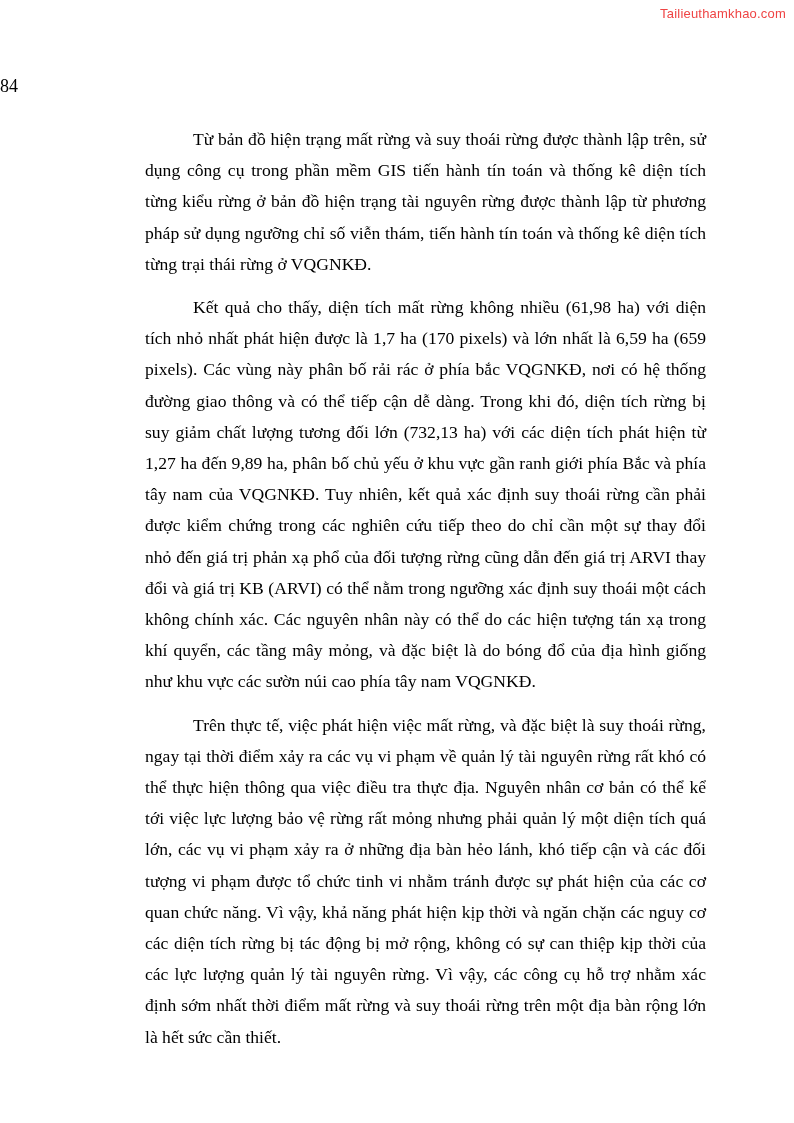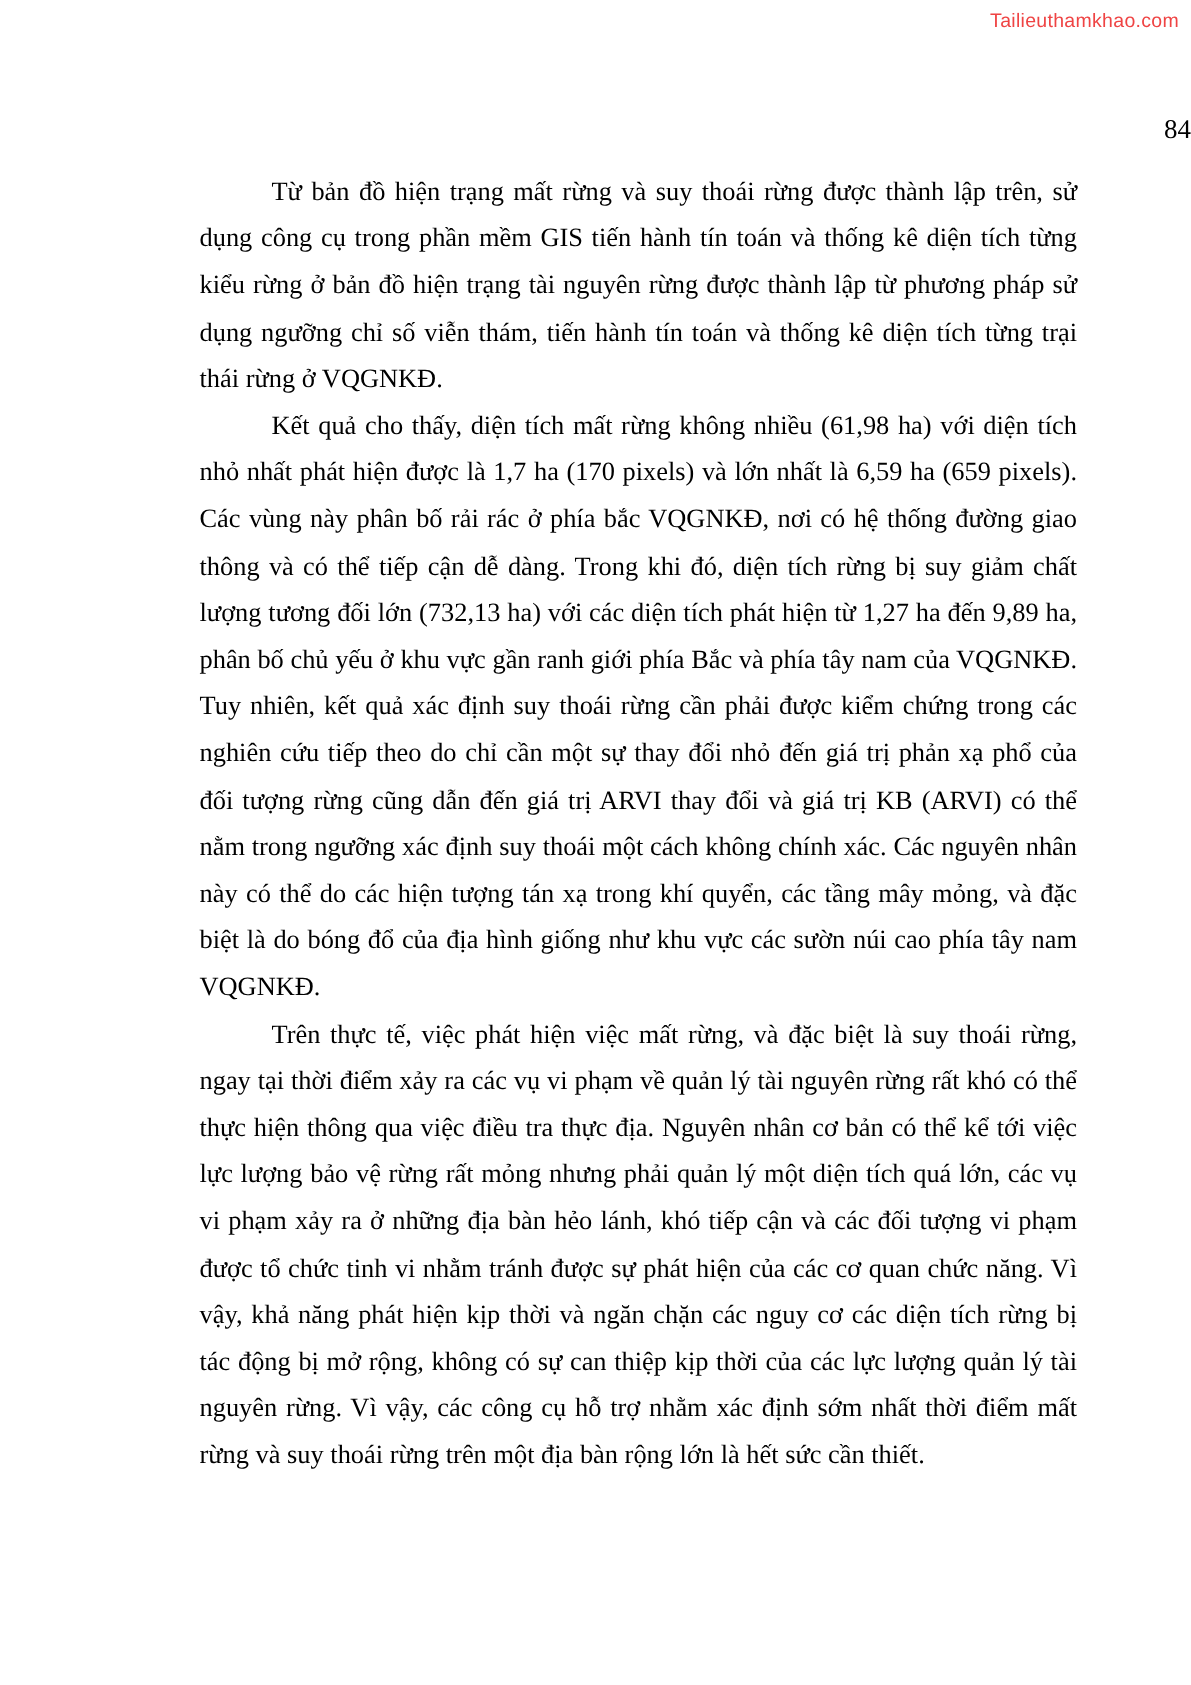--- a/index.html
+++ b/index.html
@@ -3,30 +3,30 @@
   <meta charset="utf-8">
   <style>
     html, body { margin: 0; padding: 0; background: #ffffff; }
     body { width: 794px; height: 1123px; position: relative; overflow: hidden; }
     .watermark {
       position: absolute; top: 6px; right: 8px;
       font-family: "Liberation Sans", sans-serif; font-size: 13px;
       color: #ef4444; letter-spacing: 0.2px;
     }
     .page-number {
-      position: absolute; top: 76px; left: 0; width: 794px; text-align: right;
+      position: absolute; top: 76px; left: 0; width: 794px; text-align: left;
       font-family: "Liberation Serif", serif; font-size: 18px; color: #000;
     }
     .body-text {
       position: absolute; top: 112px; left: 133px; width: 585px;
       font-family: "Liberation Serif", serif; font-size: 17.6px; color: #000;
       line-height: 31.2px;
     }
     .body-text p {
-      margin: 0; text-align: justify; text-indent: 48px;
+      margin: 12px; text-align: justify; text-indent: 48px;
     }
   </style>
 </head>
 <body>
 
 <div class="watermark">Tailieuthamkhao.com</div>
 
 <div class="page-number">84</div>
 
 <div class="body-text">

